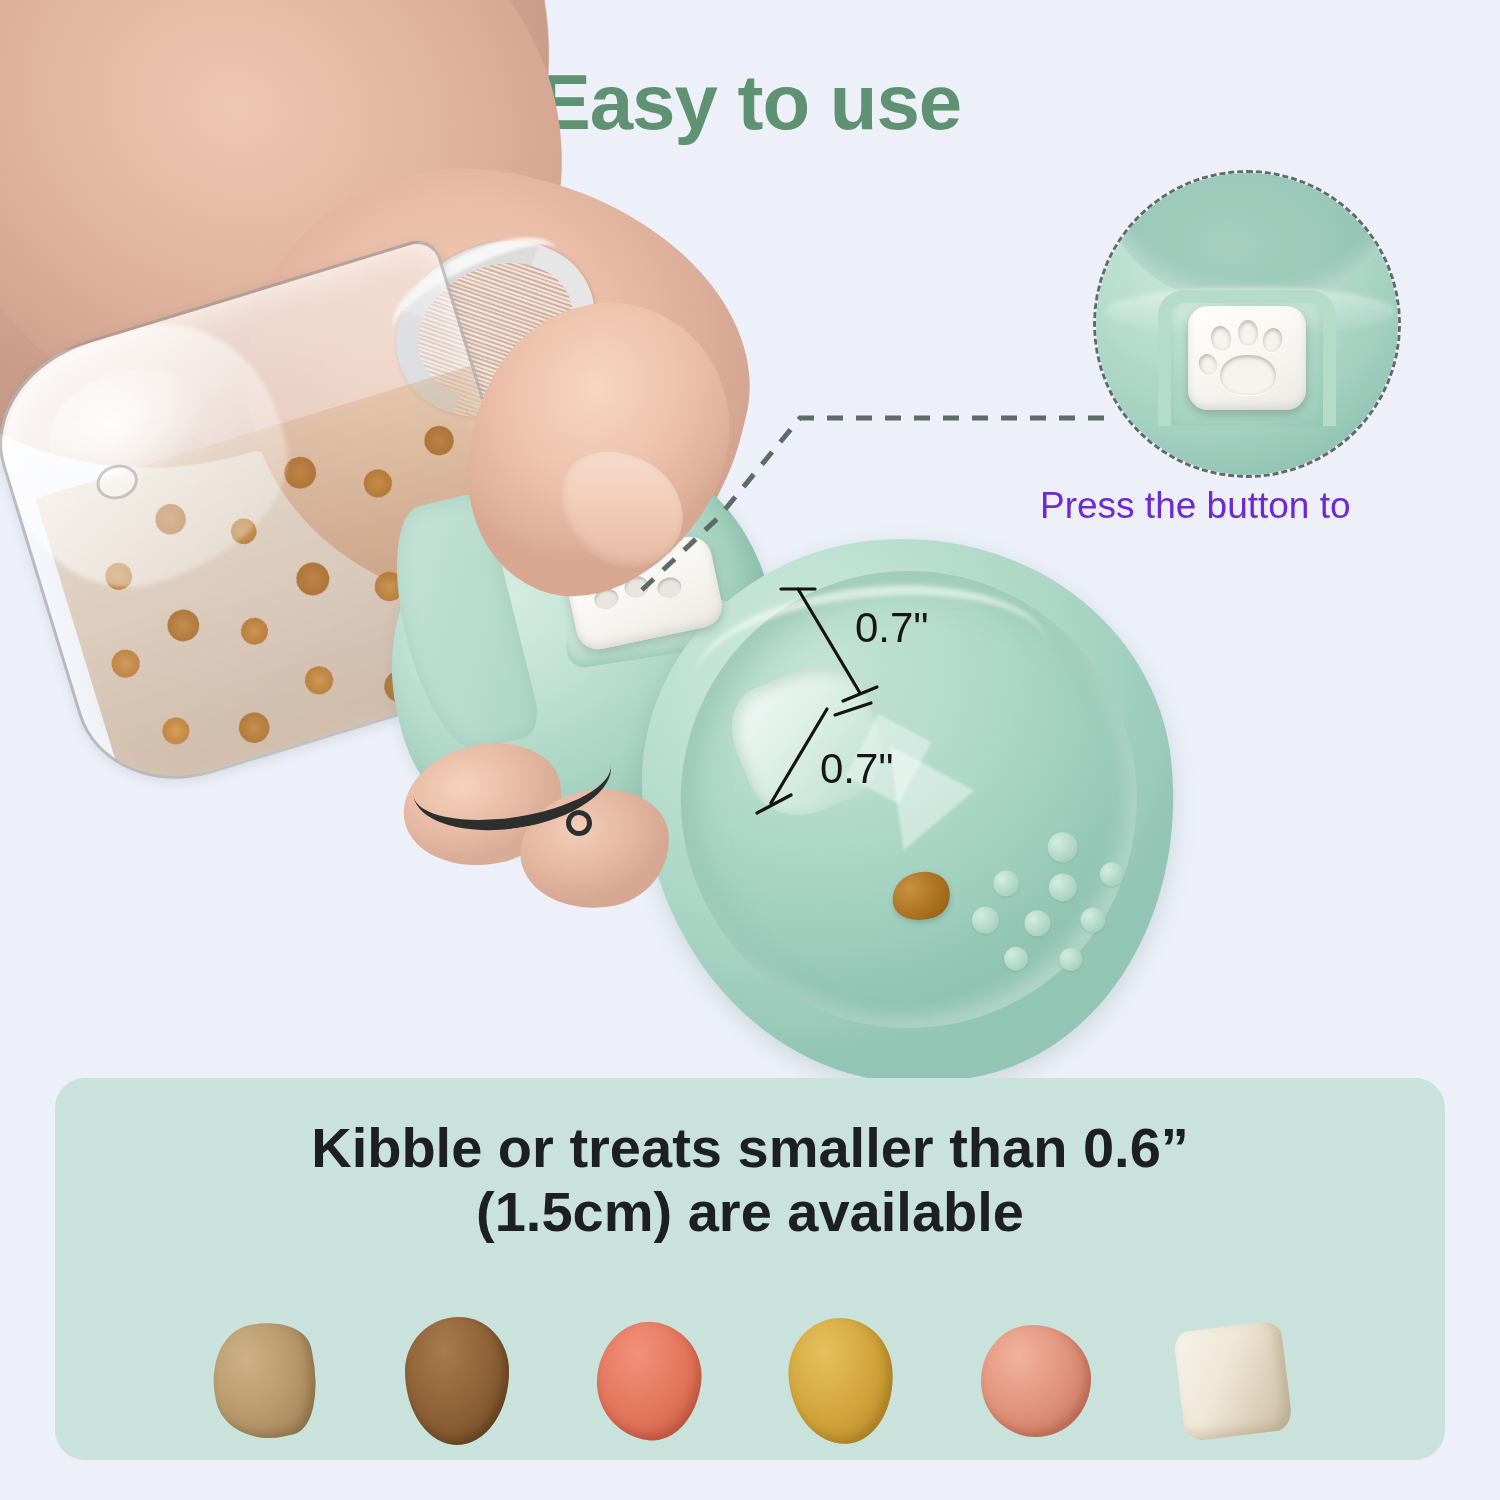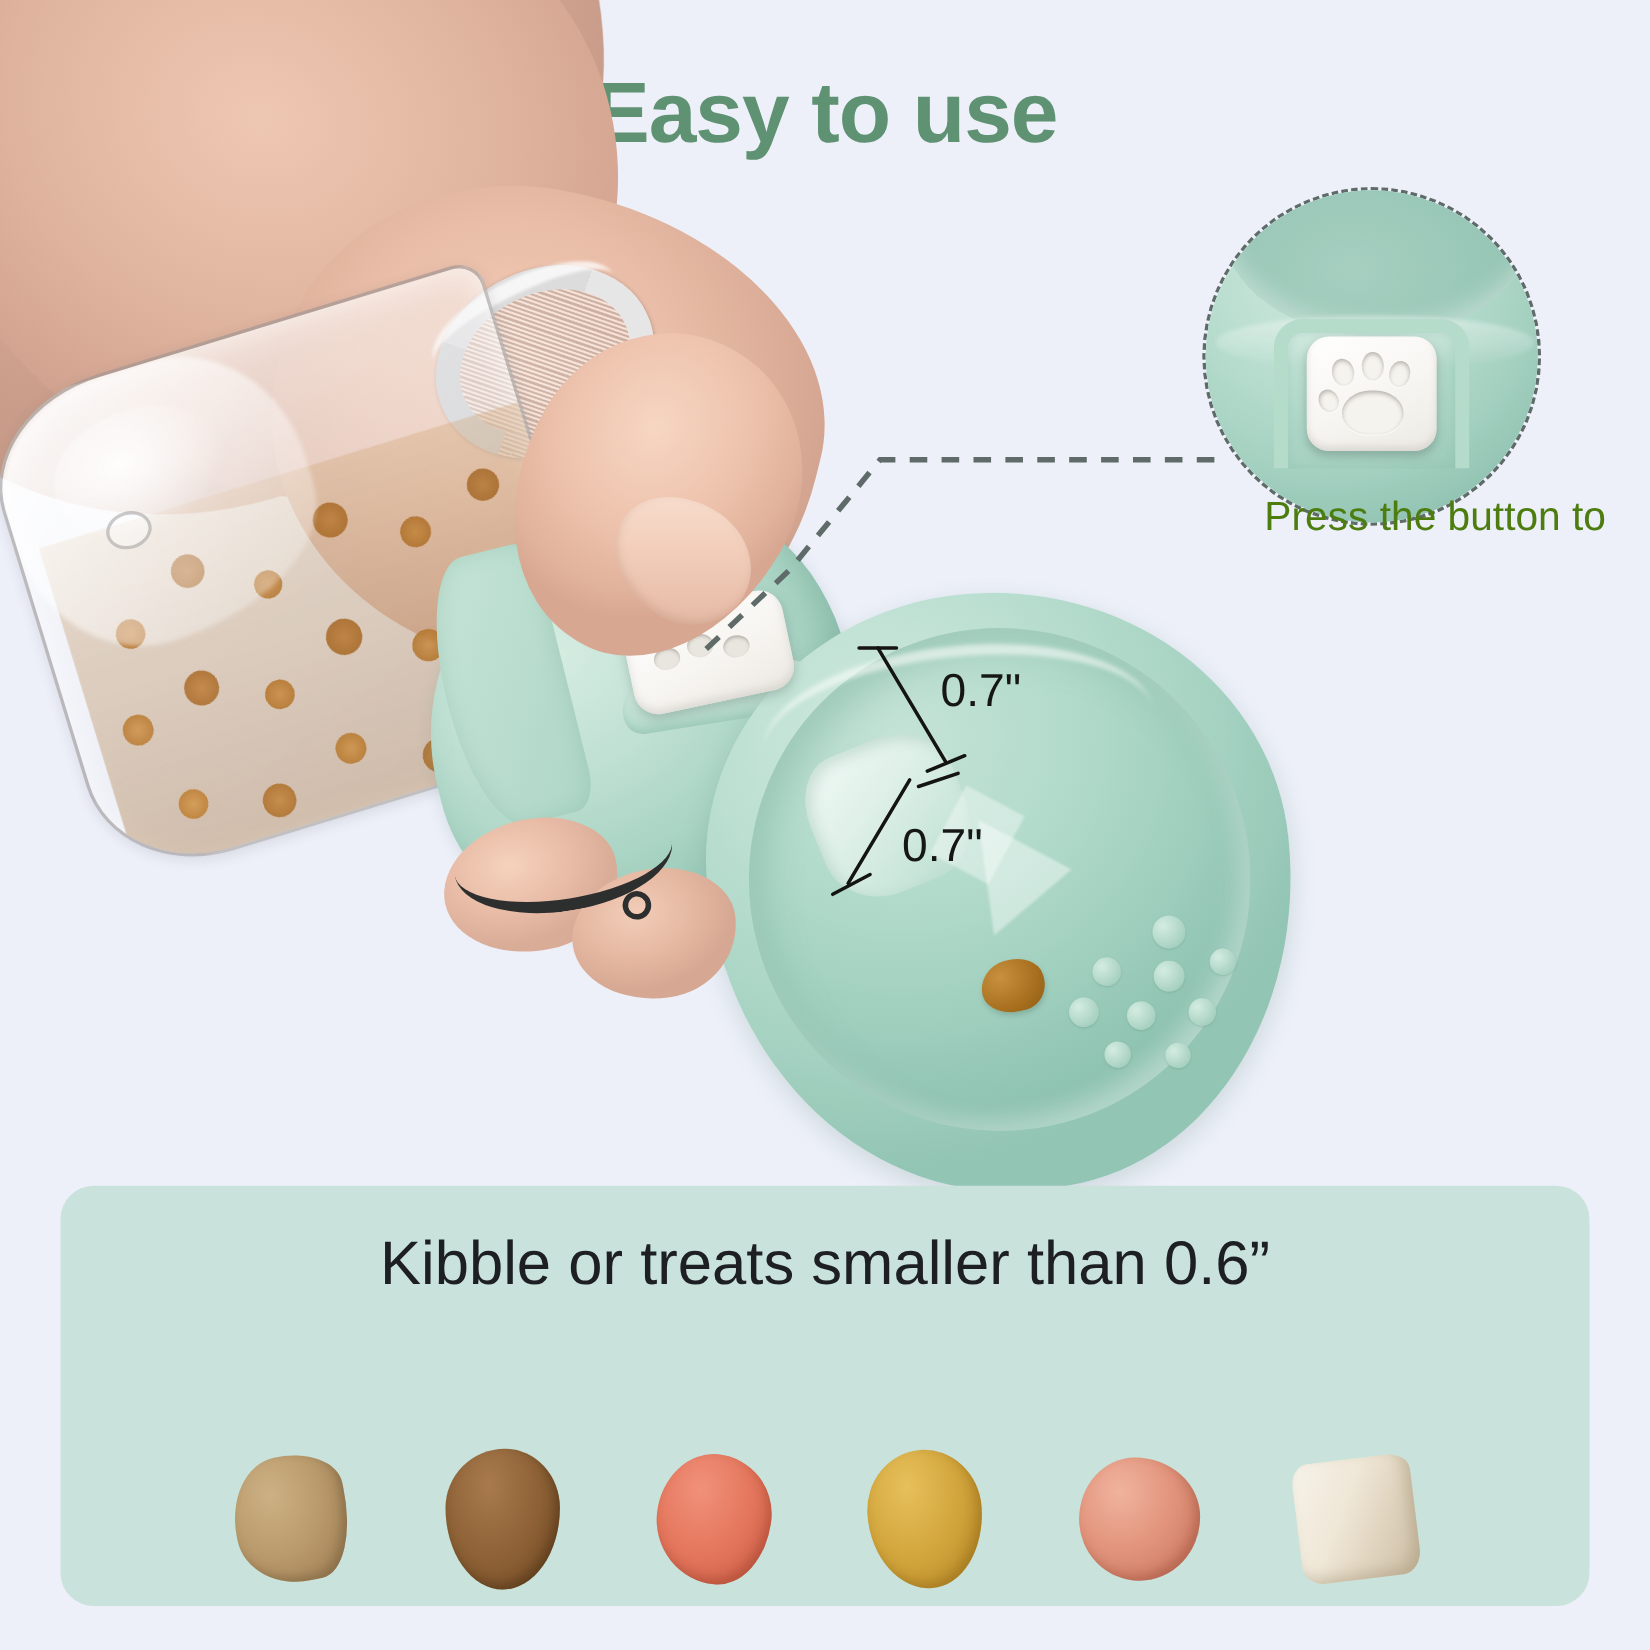--- a/index.html
+++ b/index.html
@@ -366,41 +366,41 @@
     box-shadow:inset 0 2px 4px rgba(178,175,168,.95), 0 1px 0 rgba(255,255,255,.8);
   }
   .cc-paw .toe { border-radius:50%; }
   .cc-paw .t1 { left:19%; top:20%; width:17%; height:24%; transform:rotate(-12deg); }
   .cc-paw .t2 { left:42%; top:14%; width:17%; height:25%; }
   .cc-paw .t3 { left:64%; top:21%; width:16%; height:23%; transform:rotate(12deg); }
   .cc-paw .t4 { left:9%;  top:46%; width:15%; height:20%; transform:rotate(-26deg); }
   .cc-paw .pad { left:27%; top:47%; width:48%; height:38%; border-radius:46% 46% 42% 42% / 52% 52% 48% 48%; }
 
   .callout-caption {
-    position:absolute; left:1040px; top:448px;
+    position:absolute; left:1040px; top:484px;
     width:420px;
-    text-align:right;
+    text-align:left;
     font-size:37px; line-height:1.17;
-    color:#4d7c0f;
+    color:#6d28d9;
   }
 
   
   #leader { position:absolute; left:470px; top:230px; width:680px; height:380px; }
 
   
   #banner {
     position:absolute; left:55px; top:1078px;
     width:1390px; height:382px;
     background:#c9e3dc;
     border-radius:30px;
   }
   #banner-text {
     position:absolute; left:0; top:38px; width:100%;
     text-align:center;
-    font-size:56px; font-weight:normal; line-height:1.15;
+    font-size:56px; font-weight:bold; line-height:1.15;
     color:#1d1f22;
     padding:0 40px;
   }
   #treat-row {
     position:absolute; left:0; top:228px;
     width:100%; height:150px;
     display:flex; align-items:center; justify-content:space-evenly;
     padding:0 70px;
   }
   .treat { position:relative; }
@@ -554,20 +554,21 @@
 
   <div class="callout-caption">
     <div>Press the button to</div>
   </div>
 
 </div>
 
 <div id="banner">
   <div id="banner-text">
     <div>Kibble or treats smaller than 0.6”</div>
+    <div>(1.5cm) are available</div>
   </div>
   <div id="treat-row">
     <div class="treat">
         <div class="t-tan"></div>
       </div>
     <div class="treat">
         <div class="t-darkbrown"></div>
       </div>
     <div class="treat">
         <div class="t-orange"></div>

